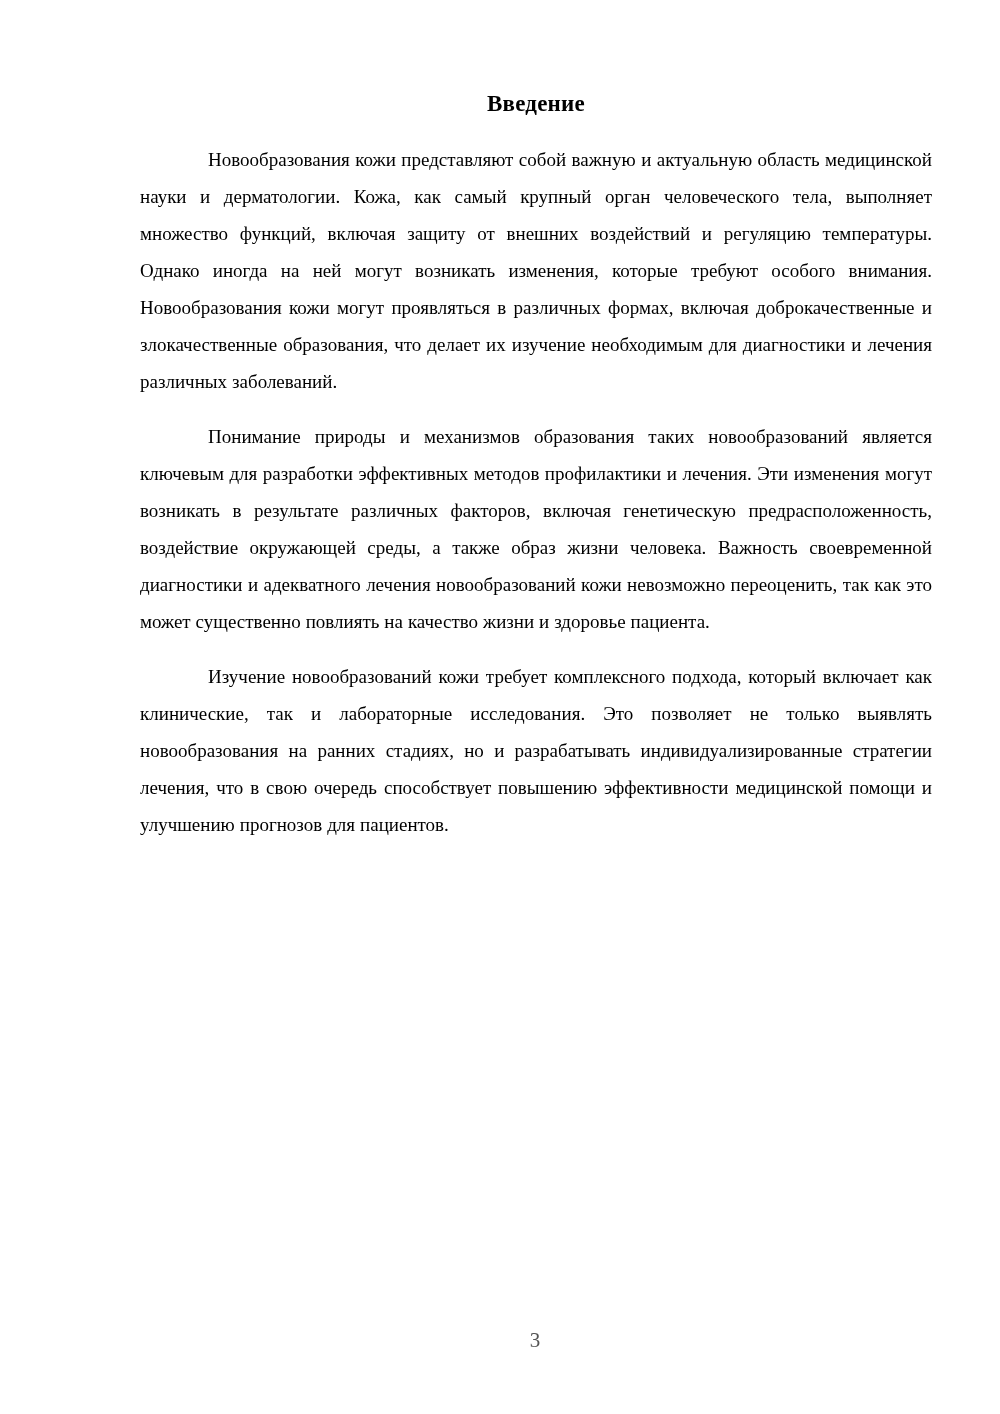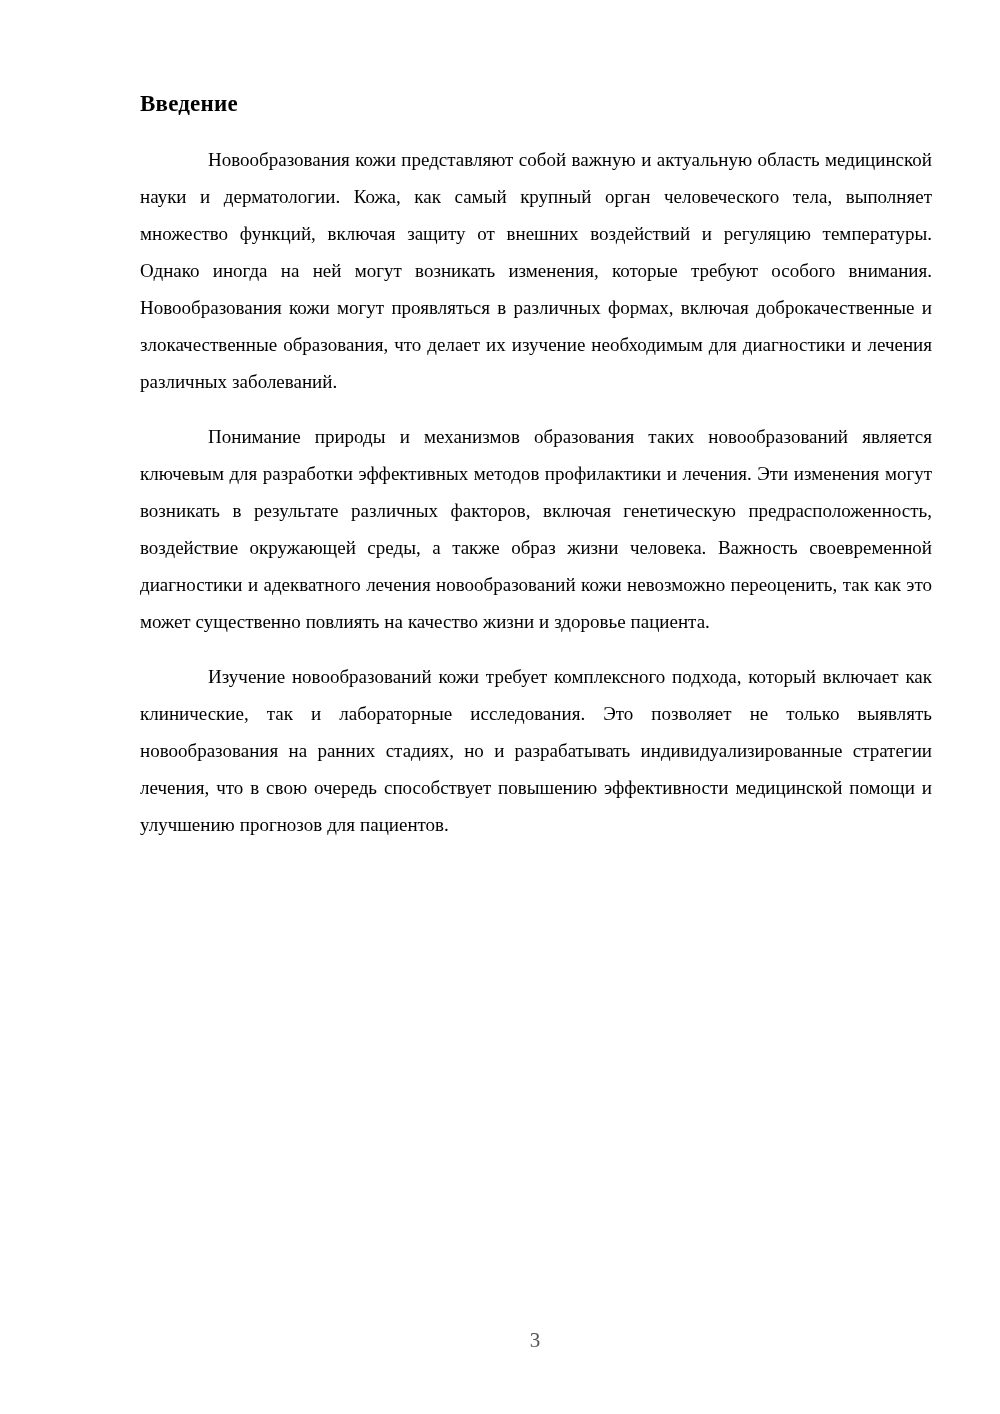--- a/index.html
+++ b/index.html
@@ -29,21 +29,21 @@
   .content {
     position: absolute;
     left: 140px;
     top: 88px;
     width: 792px;
   }
 
   .doc-title {
     font-size: 23px;
     font-weight: bold;
-    text-align: left;
+    text-align: center;
     line-height: 1.35;
     margin: 0 0 22px 0;
     letter-spacing: 0.2px;
   }
 
   .para {
     font-size: 19px;
     line-height: 37px;
     text-align: justify;
     text-justify: inter-word;

